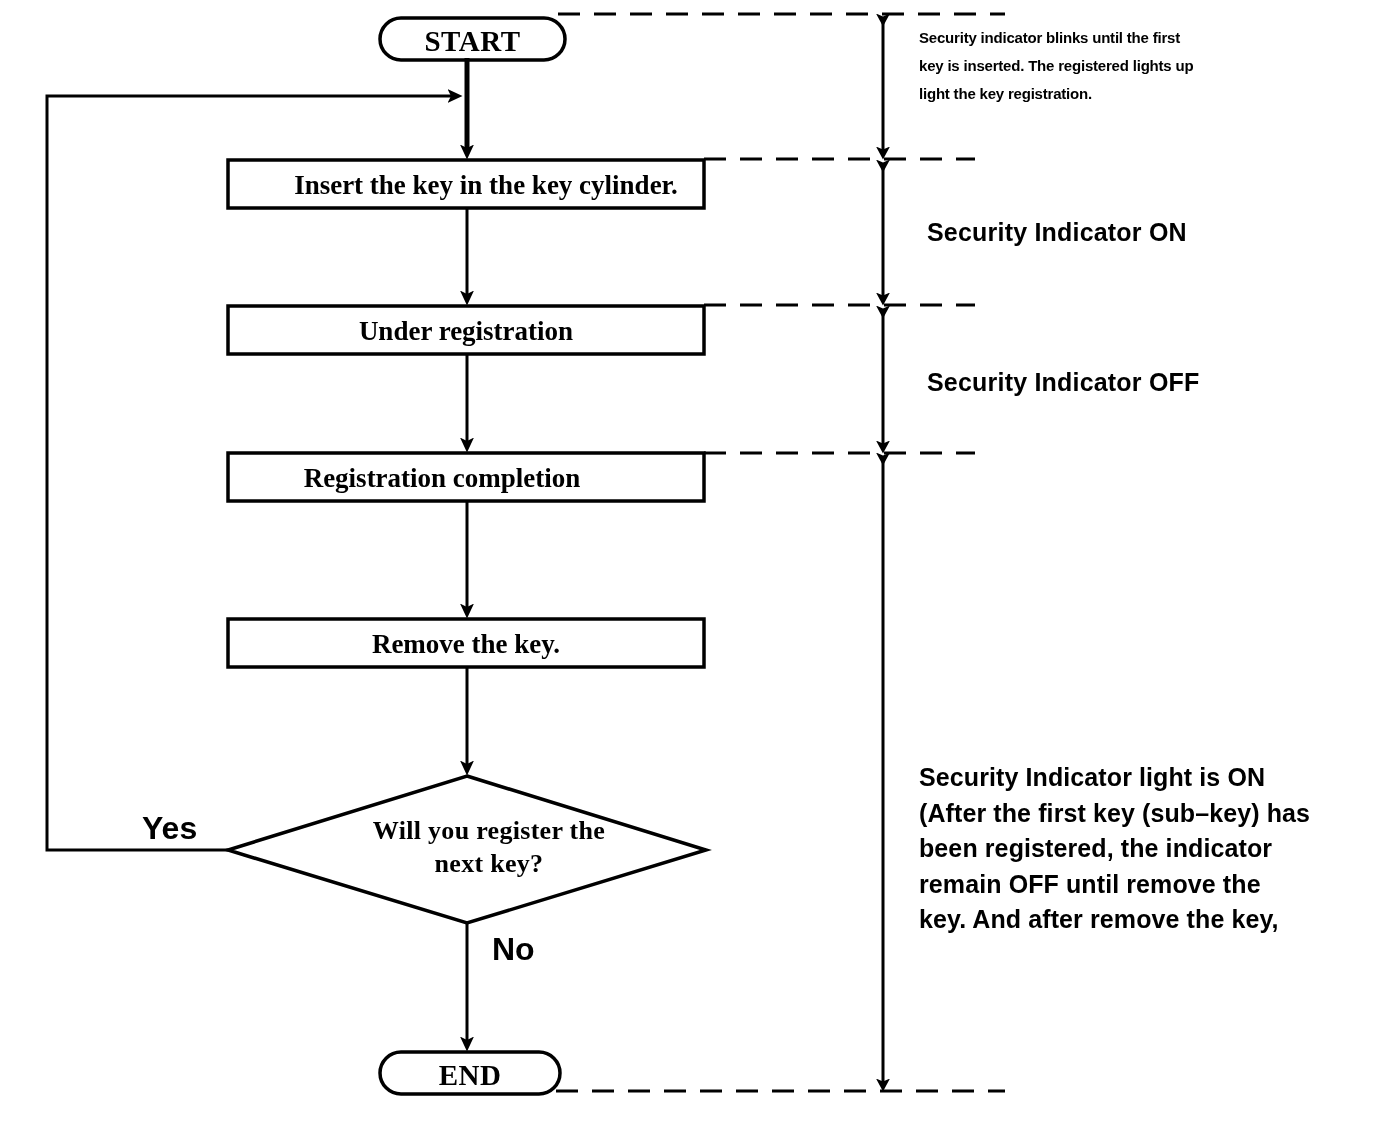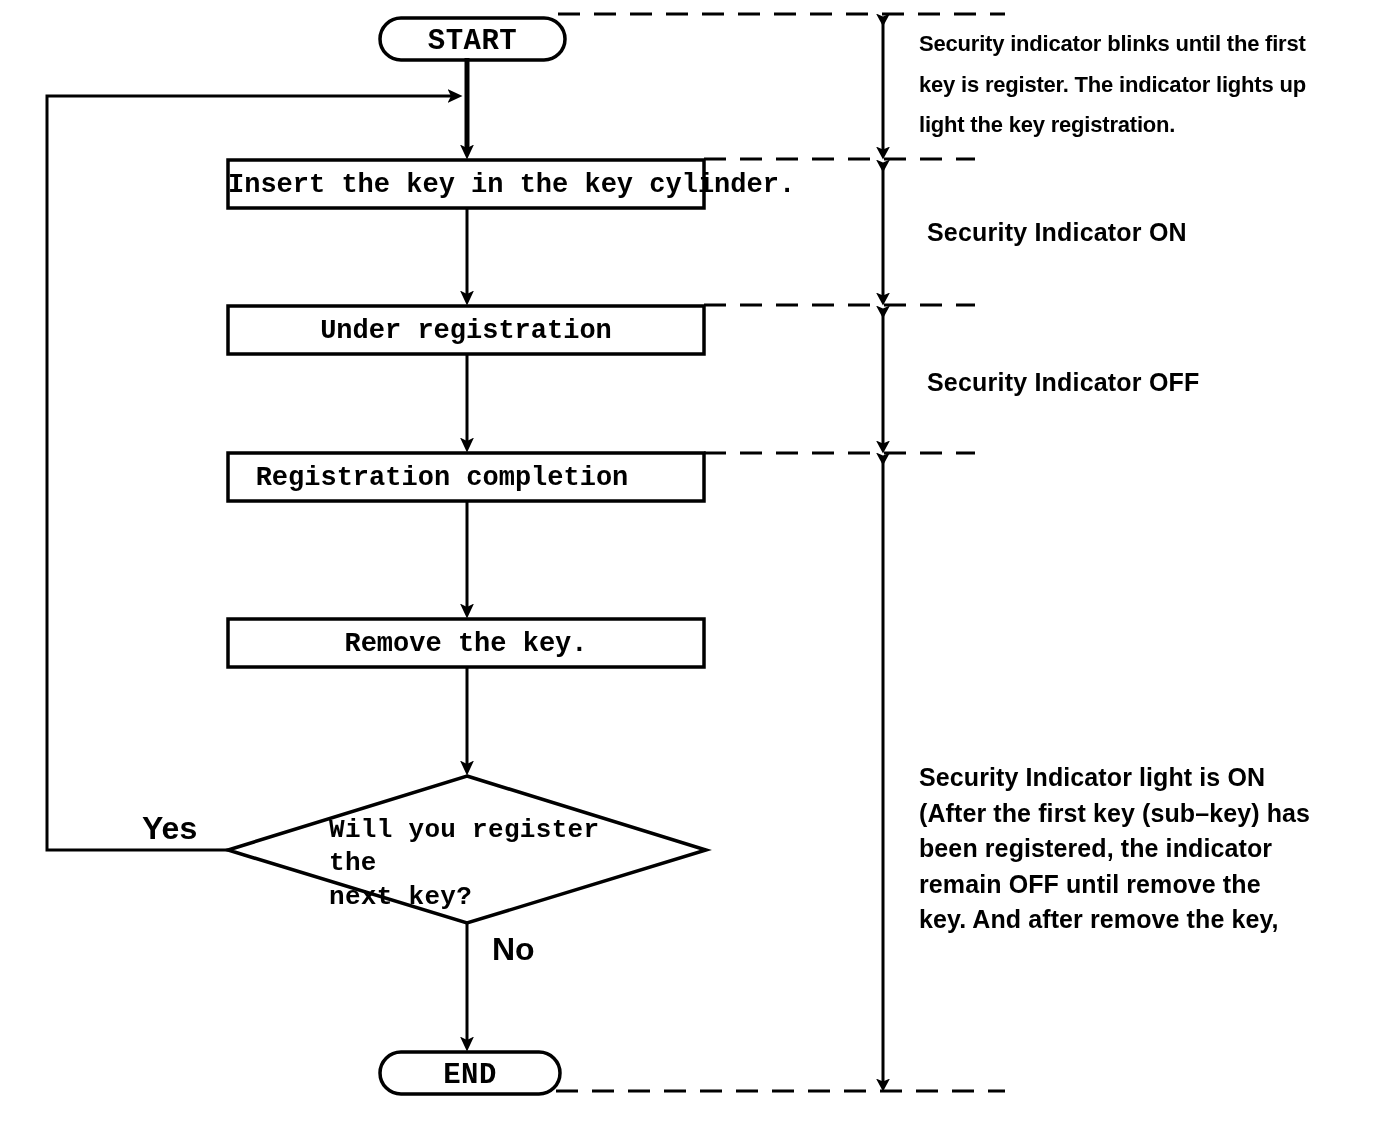--- a/index.html
+++ b/index.html
@@ -22,56 +22,56 @@
   #flow-svg {
     position: absolute;
     left: 0;
     top: 0;
     width: 1376px;
     height: 1134px;
   }
   
   .node-label {
     position: absolute;
-    font-family: Liberation Mono, monospace;
+    font-family: Liberation Serif, serif;
     font-weight: bold;
     color: #000;
     text-align: center;
     line-height: 1.15;
     white-space: pre;
   }
   .terminator-label {
     font-size: 29px;
     letter-spacing: 0.5px;
   }
   .process-label {
     font-size: 27px;
   }
   .decision-label {
     font-size: 26px;
     white-space: pre-line;
-    text-align: left;
+    text-align: center;
     line-height: 1.28;
     letter-spacing: 0.3px;
   }
   .branch-label {
     position: absolute;
     font-family: "Liberation Sans", sans-serif;
     font-weight: bold;
     font-size: 32px;
     color: #000;
   }
   .annot {
     position: absolute;
     font-family: "Liberation Sans", sans-serif;
     font-weight: bold;
     color: #000;
   }
   .annot-small {
-    font-size: 22px;
+    font-size: 15px;
     line-height: 1.85;
     letter-spacing: -0.2px;
     width: 400px;
   }
   .annot-mid {
     font-size: 25px;
     letter-spacing: 0.2px;
   }
   .annot-block {
     font-size: 25px;
@@ -176,21 +176,21 @@
 next key?</div>
 
   <div class="node-label terminator-label" style="left:380px; top:1059px; width:180px;">END</div>
 
   <div class="branch-label" style="left:142px; top:810px;">Yes</div>
 
   <div class="branch-label" style="left:492px; top:931px;">No</div>
 
   <div class="annot annot-small" style="left:919px; top:24px;">
     <div>Security indicator blinks until the first</div>
-    <div>key is register. The indicator lights up</div>
+    <div>key is inserted. The registered lights up</div>
     <div>light the key registration.</div>
   </div>
 
   <div class="annot annot-mid" style="left:927px; top:218px;">Security Indicator ON</div>
 
   <div class="annot annot-mid" style="left:927px; top:368px;">Security Indicator OFF</div>
 
   <div class="annot annot-block" style="left:919px; top:760px;">
     <span class="just">Security Indicator light is ON</span>
     <span class="just">(After the first key (sub–key) has</span>

